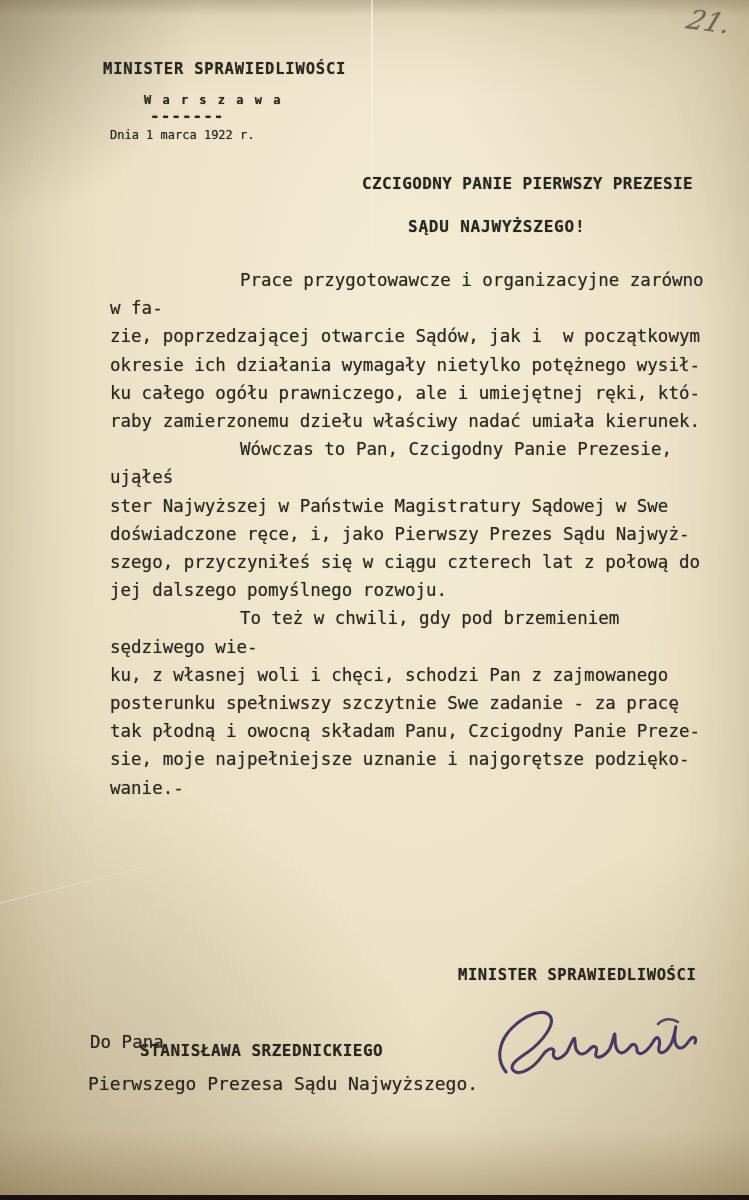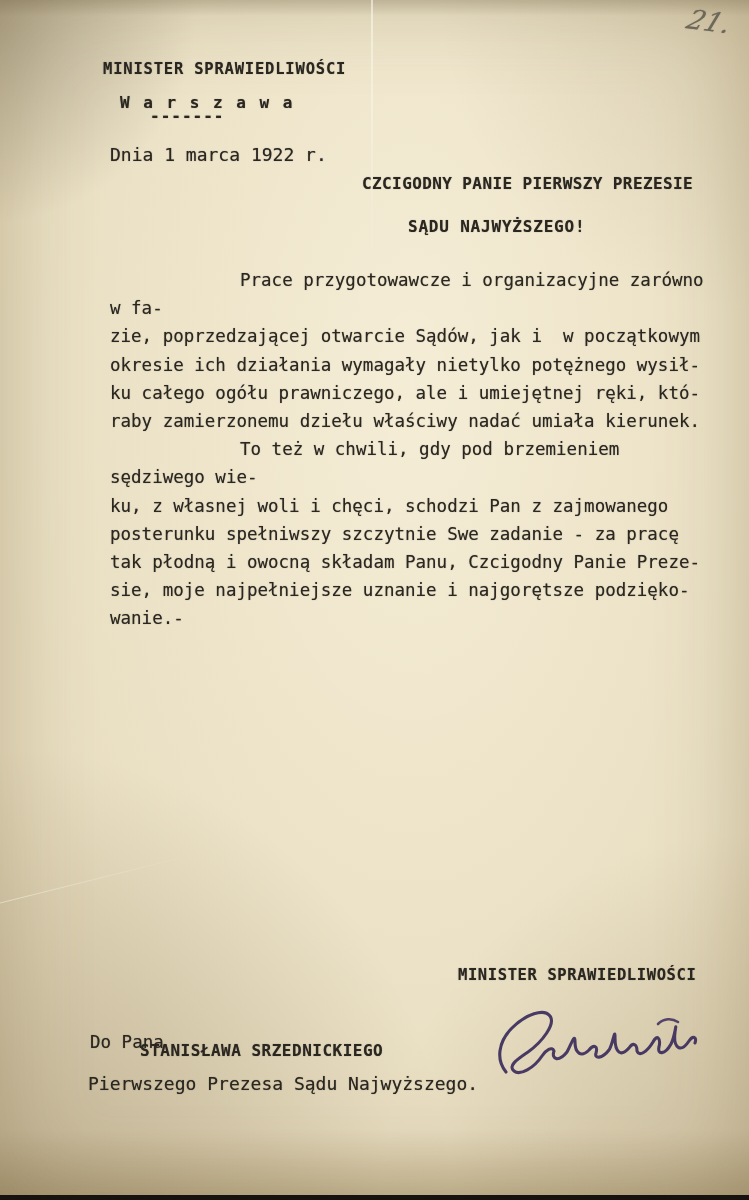--- a/index.html
+++ b/index.html
@@ -64,36 +64,41 @@
 
 <div class="page">
 
   <div class="folio">21.</div>
 
   <div class="crease-v"></div>
   <div class="crease-d"></div>
 
   <div>
     <div class="type bold" style="left:75px;top:60px;font-size:15.5px;letter-spacing:0.8px;">MINISTER SPRAWIEDLIWOŚCI</div>
-    <div class="type bold" style="left:92px;top:93px;font-size:16px;letter-spacing:2px;">W a r s z a w a</div>
+    <div class="type bold" style="left:116px;top:93px;font-size:12px;letter-spacing:2px;">W a r s z a w a</div>
     <div class="type bold" style="left:122px;top:106px;font-size:16px;letter-spacing:1px;">-------</div>
-    <div class="type" style="left:82px;top:144px;font-size:18px;">Dnia 1 marca 1922 r.</div>
+    <div class="type" style="left:82px;top:128px;font-size:12px;">Dnia 1 marca 1922 r.</div>
   </div>
 
   <div>
     <div class="type bold" style="left:334px;top:174px;font-size:16px;letter-spacing:0.4px;">CZCIGODNY PANIE PIERWSZY PREZESIE</div>
     <div class="type bold" style="left:380px;top:217px;font-size:16px;letter-spacing:0.8px;">SĄDU NAJWYŻSZEGO!</div>
   </div>
 
   <div class="para-block">
     <p class="para">Prace przygotowawcze i organizacyjne zarówno w fa-
 zie, poprzedzającej otwarcie Sądów, jak i  w początkowym
 okresie ich działania wymagały nietylko potężnego wysił-
 ku całego ogółu prawniczego, ale i umiejętnej ręki, któ-
 raby zamierzonemu dziełu właściwy nadać umiała kierunek.</p>
+    <p class="para">Wówczas to Pan, Czcigodny Panie Prezesie, ująłeś
+ster Najwyższej w Państwie Magistratury Sądowej w Swe
+doświadczone ręce, i, jako Pierwszy Prezes Sądu Najwyż-
+szego, przyczyniłeś się w ciągu czterech lat z połową do
+jej dalszego pomyślnego rozwoju.</p>
     <p class="para">To też w chwili, gdy pod brzemieniem sędziwego wie-
 ku, z własnej woli i chęci, schodzi Pan z zajmowanego
 posterunku spełniwszy szczytnie Swe zadanie - za pracę
 tak płodną i owocną składam Panu, Czcigodny Panie Preze-
 sie, moje najpełniejsze uznanie i najgorętsze podzięko-
 wanie.-</p>
   </div>
 
   <div>
     <div class="type bold" style="left:430px;top:966px;font-size:15.5px;letter-spacing:0.6px;">MINISTER SPRAWIEDLIWOŚCI</div>

